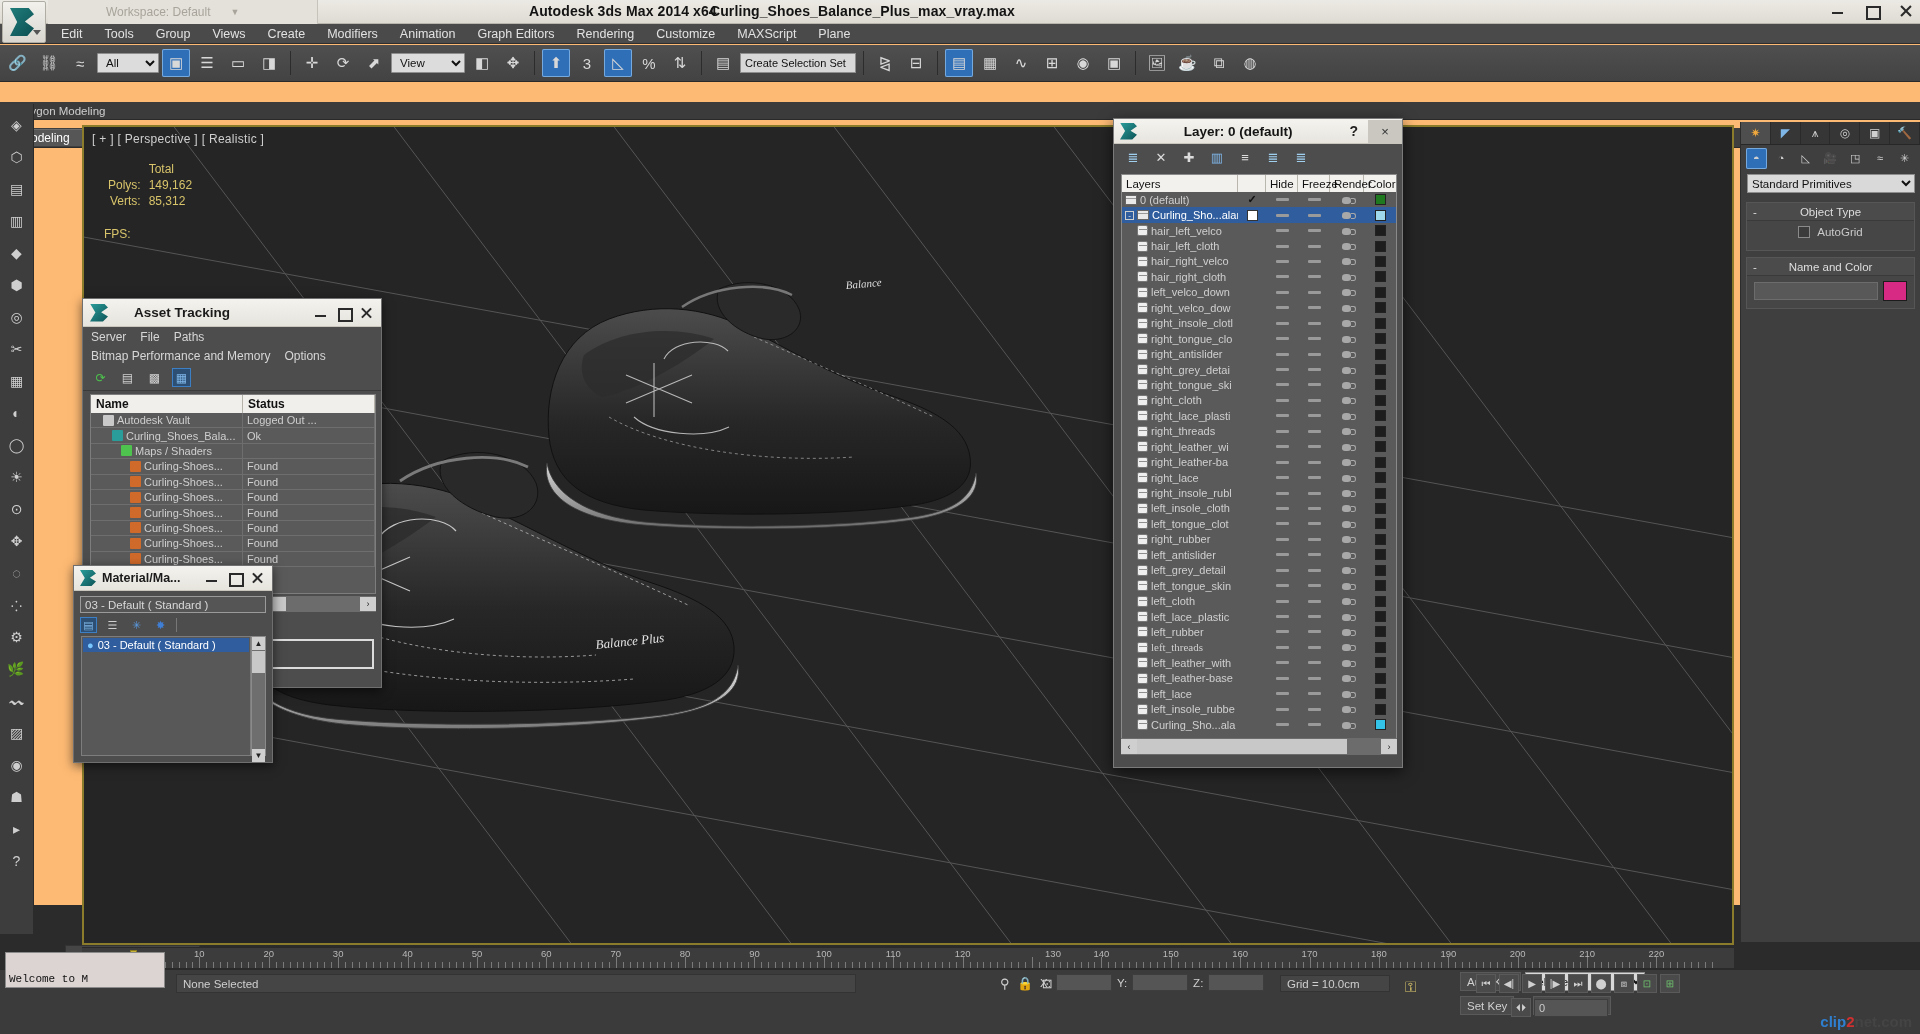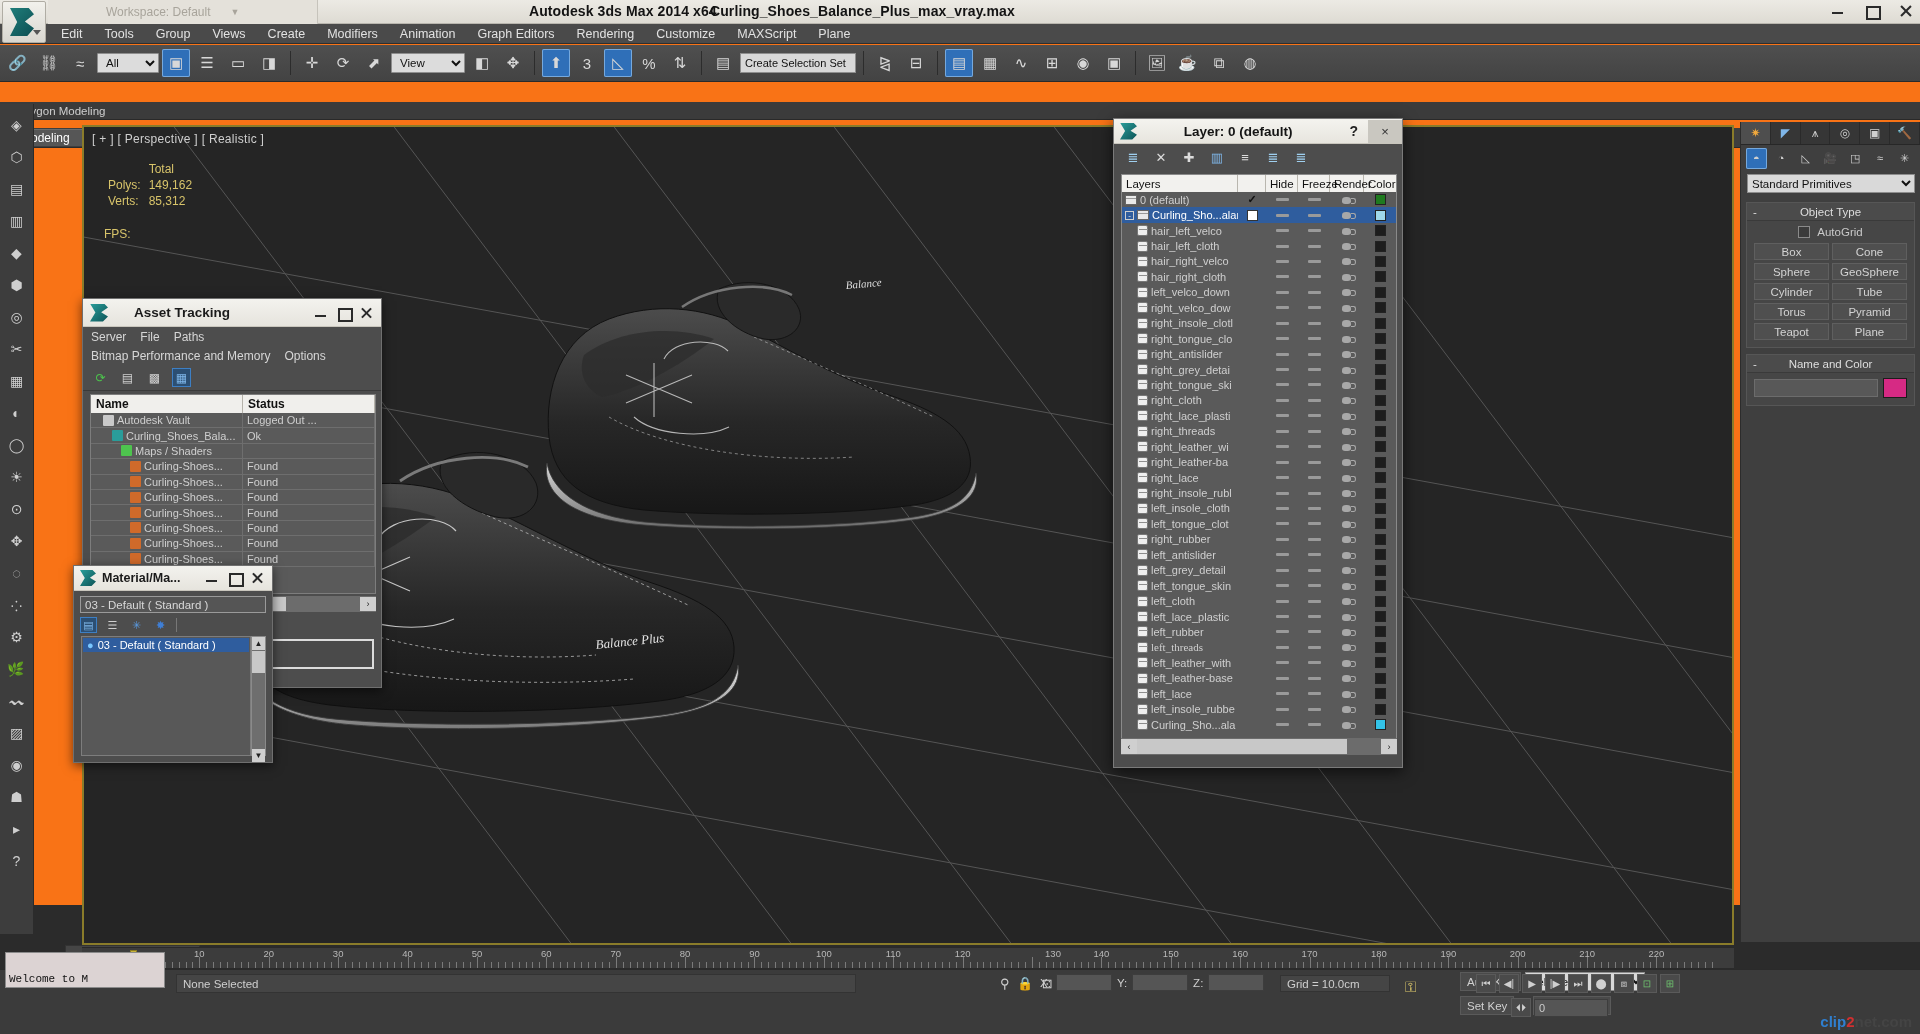--- a/index.html
+++ b/index.html
@@ -1,18 +1,18 @@
 <!DOCTYPE html>
 <html><head>
 <meta charset="utf-8">
 <style>
   * { box-sizing: border-box; margin:0; padding:0; }
   html,body{ width:1920px; height:1034px; overflow:hidden; background:#2b2b2b;
     font-family:"Liberation Sans", sans-serif; font-size:12px; color:#d0d0d0; -webkit-font-smoothing:antialiased;}
-  .app{ position:relative; width:1920px; height:905px; background:#f97316; }
+  .app{ position:relative; width:1920px; height:905px; background:#fdba74; }
 
   
   .titlebar{ position:absolute; left:0; top:0; width:1920px; height:24px;
      background:linear-gradient(#eceae4,#dedbd3); border-bottom:1px solid #b9b6ae; }
   .maxlogo{ position:absolute; left:2px; top:1px; width:44px; height:42px;
      background:linear-gradient(#f2f1ec,#d9d7d0); border:1px solid #b0ada4; border-radius:2px; z-index:6;}
   .maxlogo .glyph{ position:absolute; left:7px; top:6px; width:24px; height:28px;
      background:linear-gradient(135deg,#1f7d7a,#0d4f53); clip-path:polygon(0 0,78% 0,100% 22%,62% 48%,100% 72%,72% 100%,0 100%,30% 50%);}
   .maxlogo .arrow{ position:absolute; right:4px; bottom:7px; width:0;height:0;
      border-left:4px solid transparent;border-right:4px solid transparent;border-top:5px solid #555;}
@@ -58,21 +58,21 @@
   .ribbon2{ position:absolute; left:0; top:102px; width:1920px; height:18px; background:#3b3b3b;
      border-bottom:1px solid #292929; display:flex; align-items:center; padding-left:14px; color:#cfcfcf; font-size:11.5px;}
 
   
   .viewport{ position:absolute; left:82px; top:125px; width:1652px; height:820px;
      background:#252525; border:2px solid #8a7c2a; overflow:hidden;}
   .vp-label{ position:absolute; left:8px; top:5px; color:#cfcfcf; font-size:12px; letter-spacing:.3px;}
   .vp-stats{ position:absolute; left:20px; top:34px; font-size:12px; color:#d8c46a;}
   .vp-stats table{ border-collapse:collapse;}
   .vp-stats td{ padding:1px 4px; font-size:12px; color:#d8c46a;}
-  .vp-stats td.lbl{ text-align:left; color:#d8c46a;}
+  .vp-stats td.lbl{ text-align:right; color:#d8c46a;}
   .vp-fps{ position:absolute; left:20px; top:100px; font-size:12px; color:#d8c46a;}
   .grid{ position:absolute; inset:0; }
   .grid line{ stroke:#555; stroke-width:1; }
 
   
   .leftcol{ position:absolute; left:0; top:104px; width:34px; height:830px; background:#3d3d3d;
      border-right:1px solid #2b2b2b; padding-top:4px;}
   .lbtn{ width:30px;height:30px;margin:2px auto; border-radius:3px; display:flex;align-items:center;justify-content:center;
      font-size:14px; color:#cfcfcf; }
 
@@ -1308,32 +1308,20 @@
 
     <div class="rollout">
       <div class="ro-head">
         <span class="mn">-</span>
         <span>Object Type</span>
       </div>
       <div class="ro-body">
         <div class="autogrid">
           <div class="cbx"></div>
           <span>AutoGrid</span>
-        </div>
-        <div class="btngrid">
-          <div class="objbtn">Box</div>
-          <div class="objbtn">Cone</div>
-          <div class="objbtn">Sphere</div>
-          <div class="objbtn">GeoSphere</div>
-          <div class="objbtn">Cylinder</div>
-          <div class="objbtn">Tube</div>
-          <div class="objbtn">Torus</div>
-          <div class="objbtn">Pyramid</div>
-          <div class="objbtn">Teapot</div>
-          <div class="objbtn">Plane</div>
         </div>
       </div>
     </div>
 
     <div class="rollout">
       <div class="ro-head">
         <span class="mn">-</span>
         <span>Name and Color</span>
       </div>
       <div class="ro-body">

